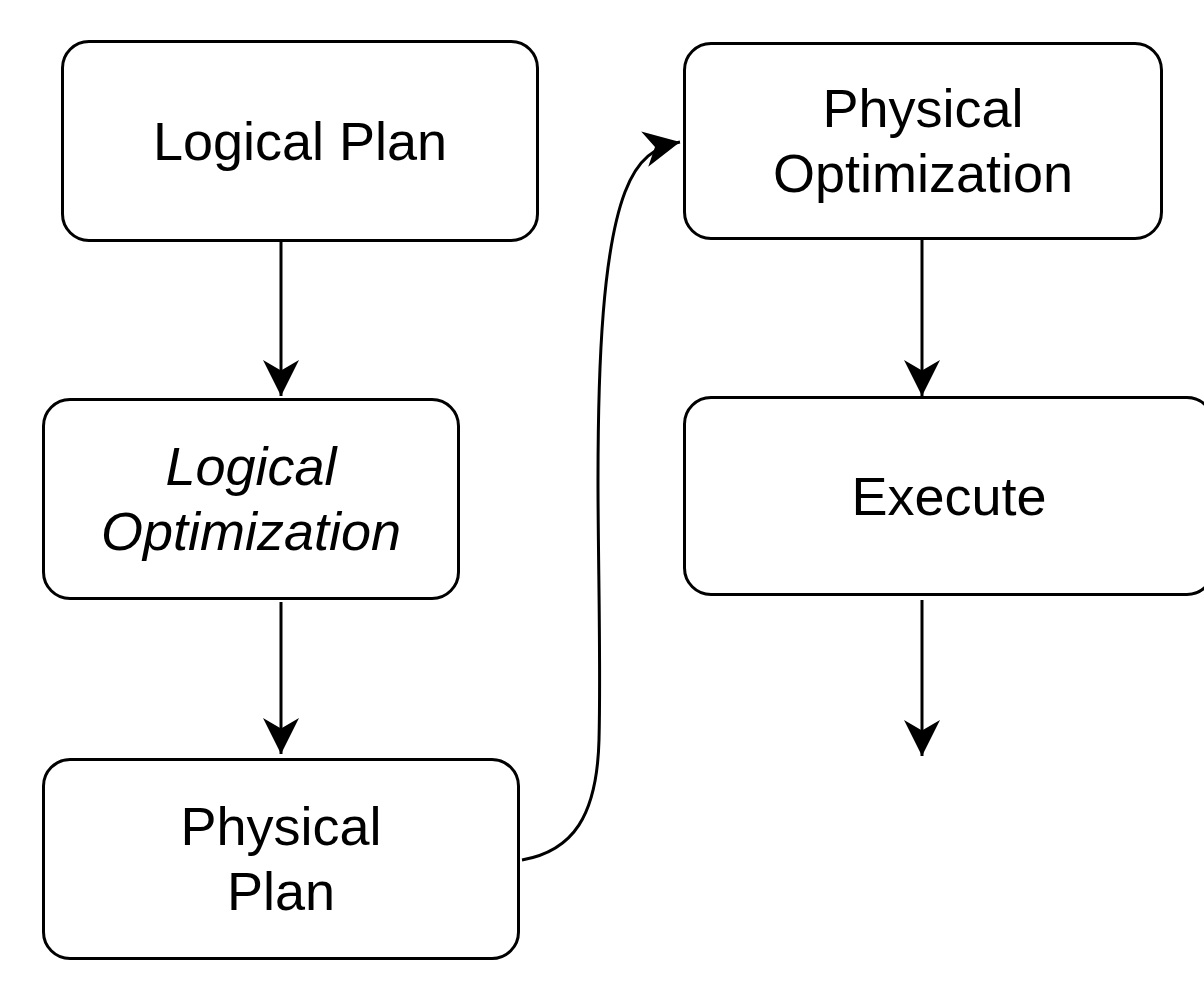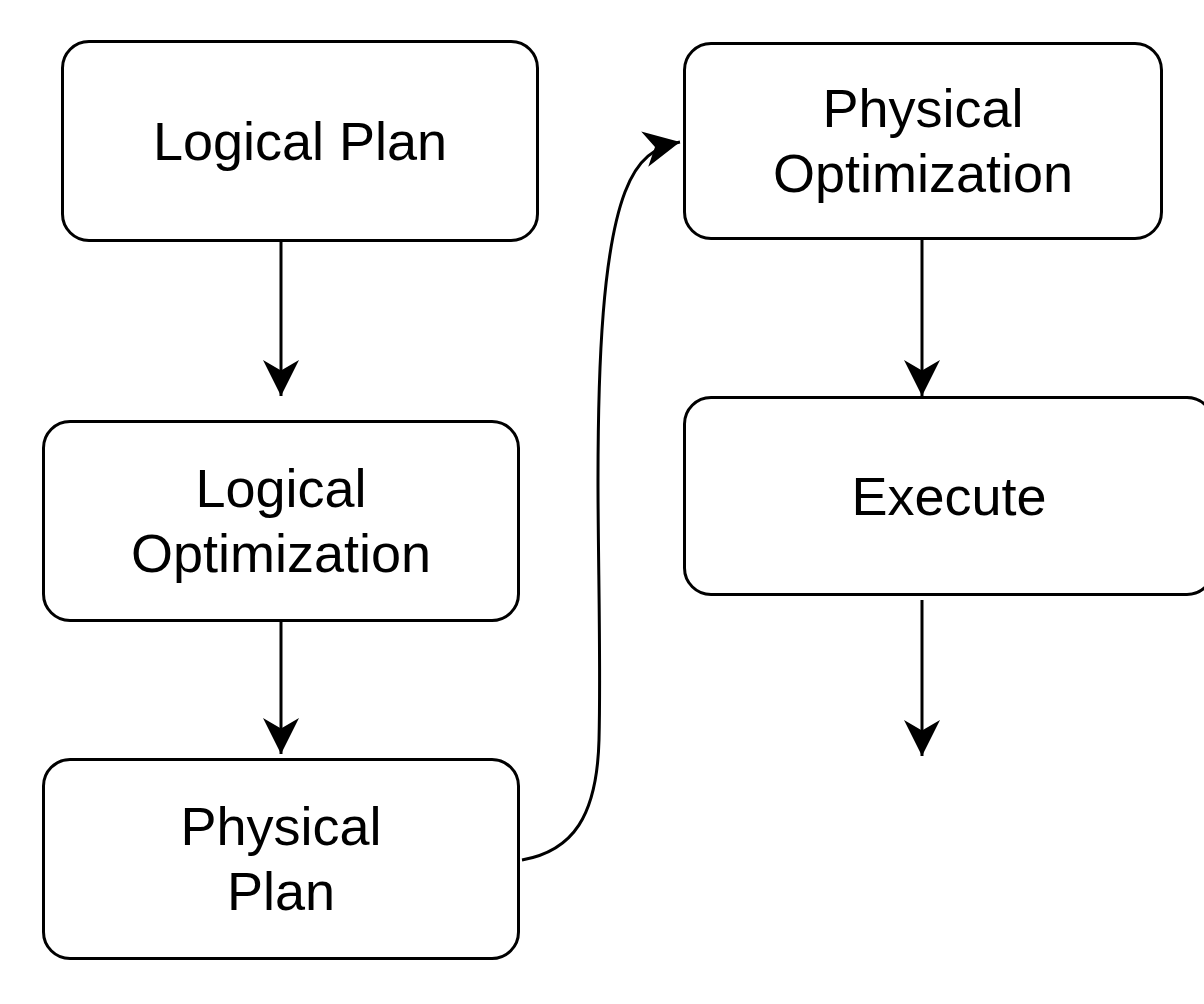--- a/index.html
+++ b/index.html
@@ -38,21 +38,21 @@
     position: absolute;
     left: 0;
     top: 0;
     width: 1204px;
     height: 1004px;
     z-index: 1;
     pointer-events: none;
   }
   
   #node-logical-plan          { left: 42px;  top: 40px;  width: 478px; height: 202px; margin-left: 19px; }
-  #node-logical-optimization  { left: 42px;  top: 420px; width: 478px; height: 202px; }
+  #node-logical-optimization  { left: 42px;  top: 398px; width: 418px; height: 202px; font-style: italic; }
   #node-physical-plan         { left: 42px;  top: 758px; width: 478px; height: 202px; }
   #node-physical-optimization { left: 683px; top: 42px;  width: 480px; height: 198px; }
   #node-execute               { left: 683px; top: 396px; width: 532px; height: 200px; }
   #node-result                { left: 683px; top: 760px; width: 480px; height: 202px; }
 </style>
 </head>
 <body>
 
 <div class="canvas">
 

